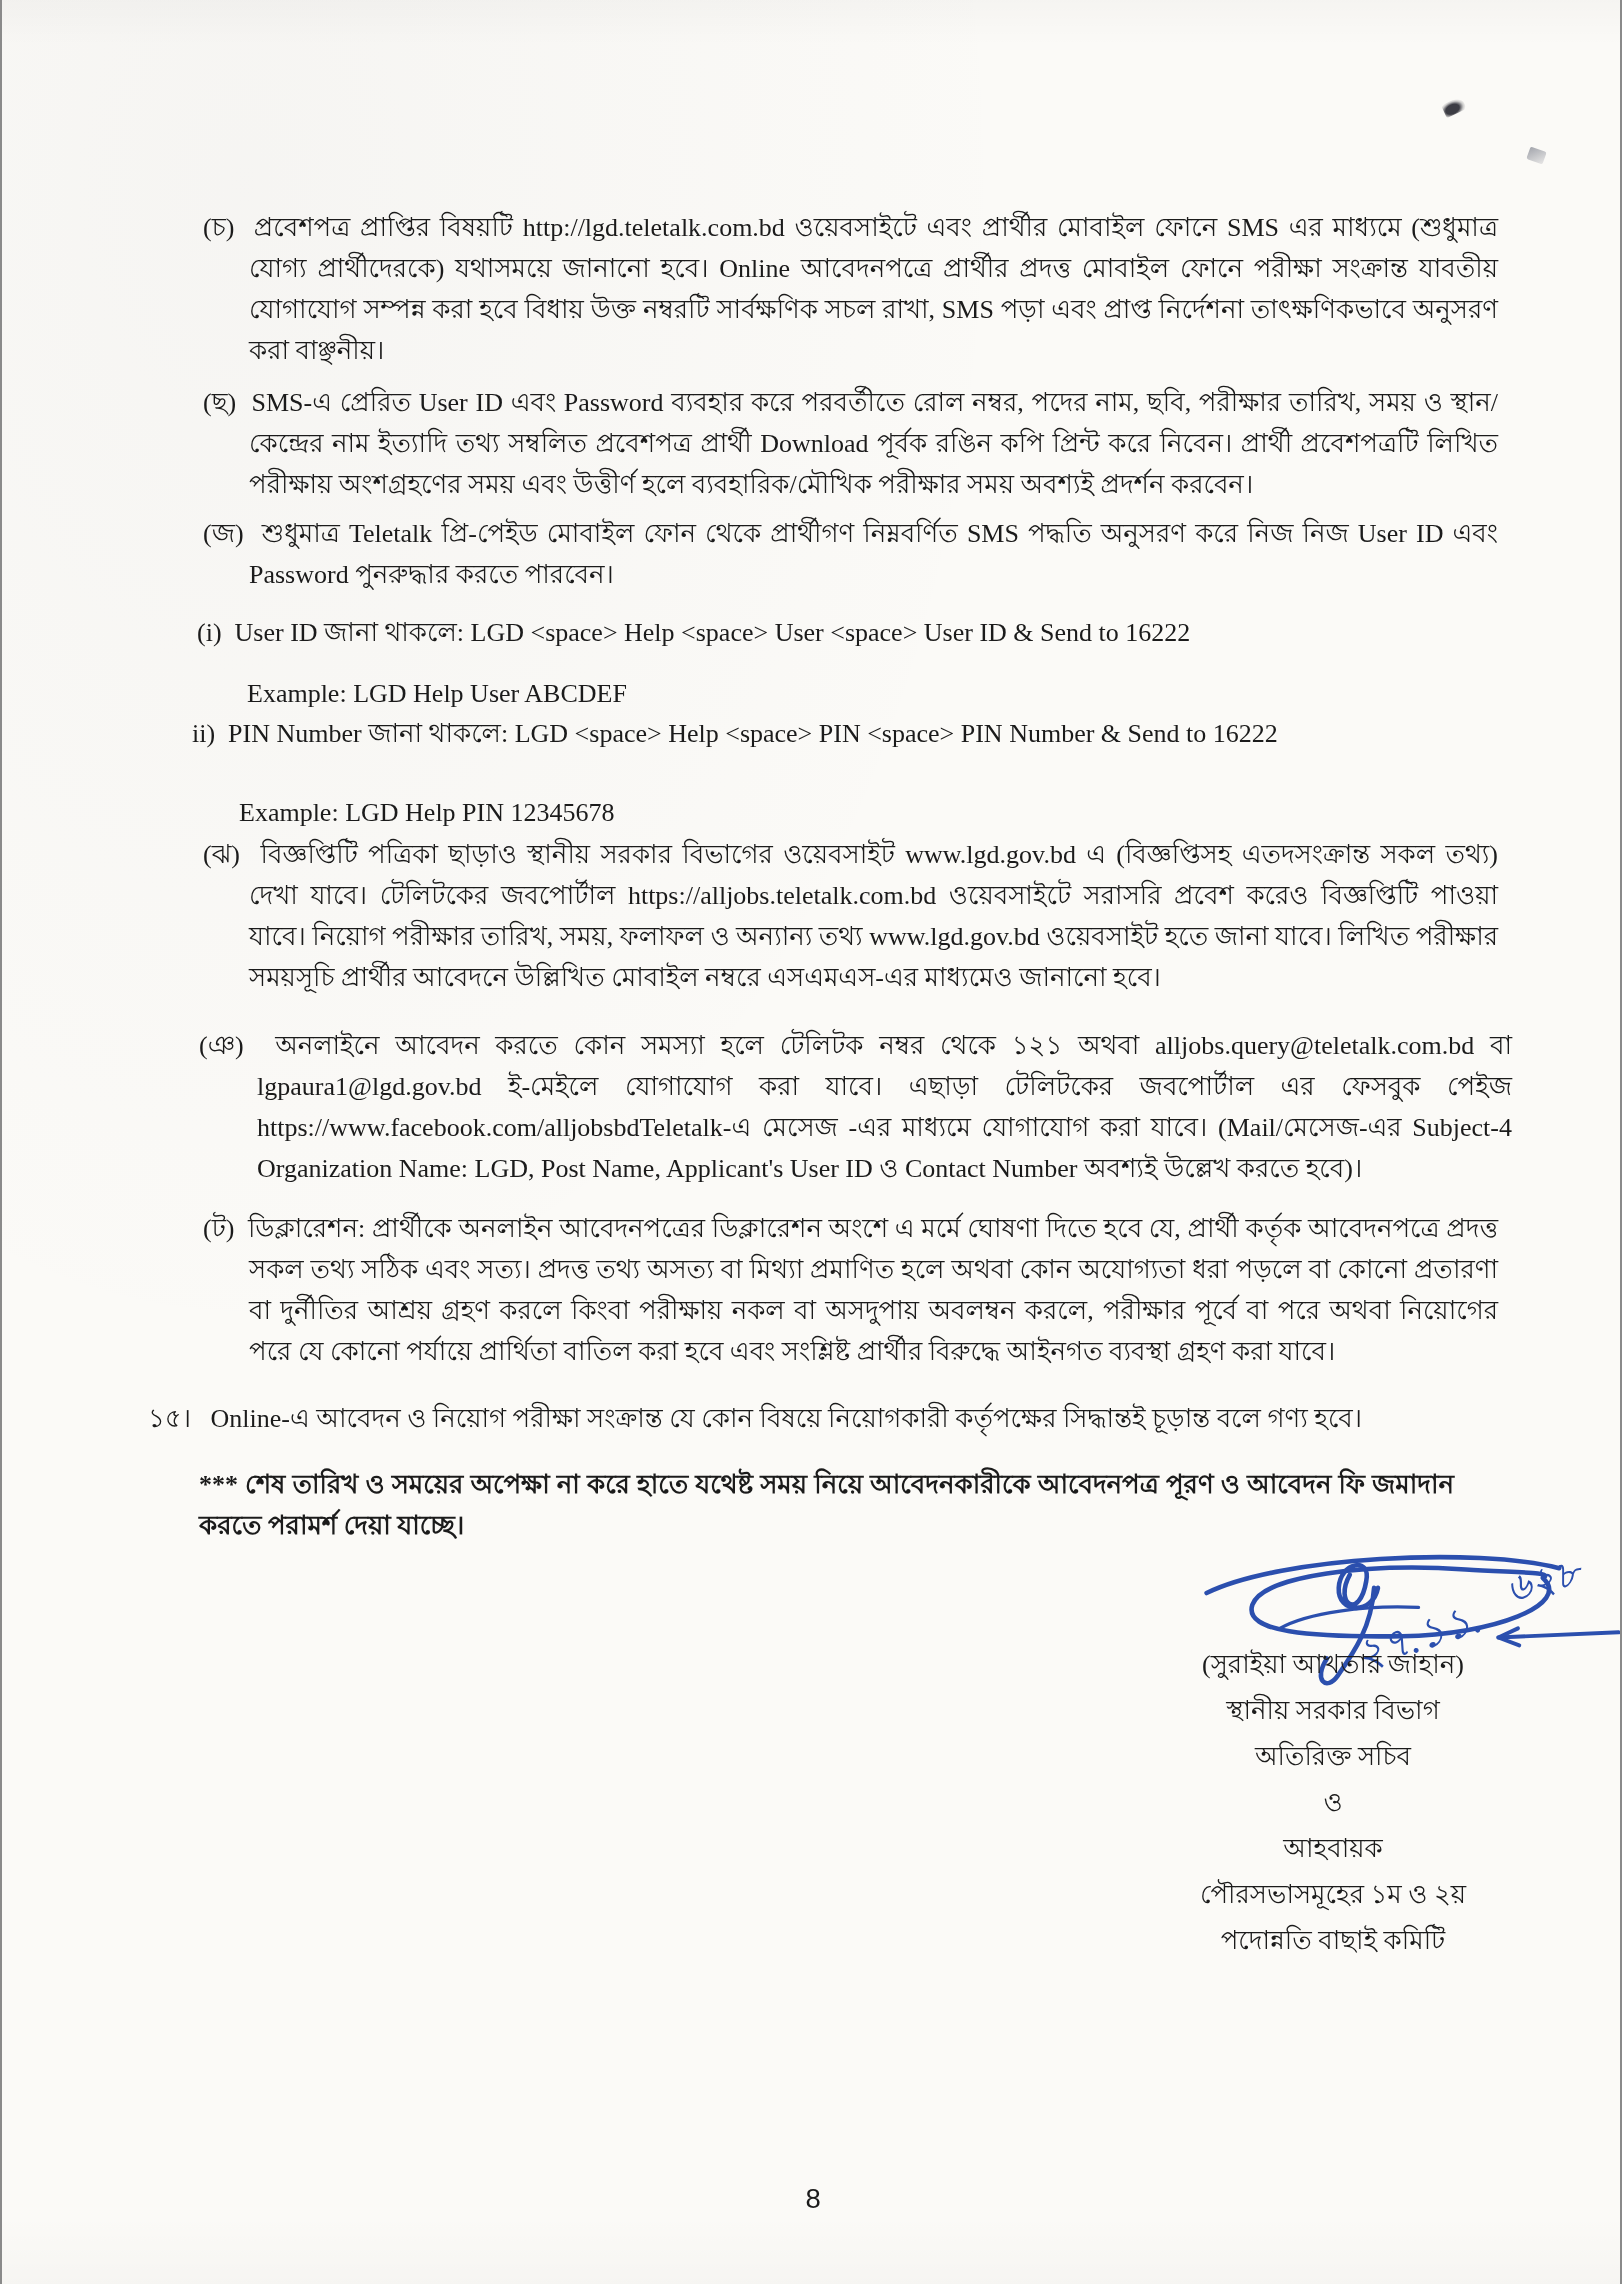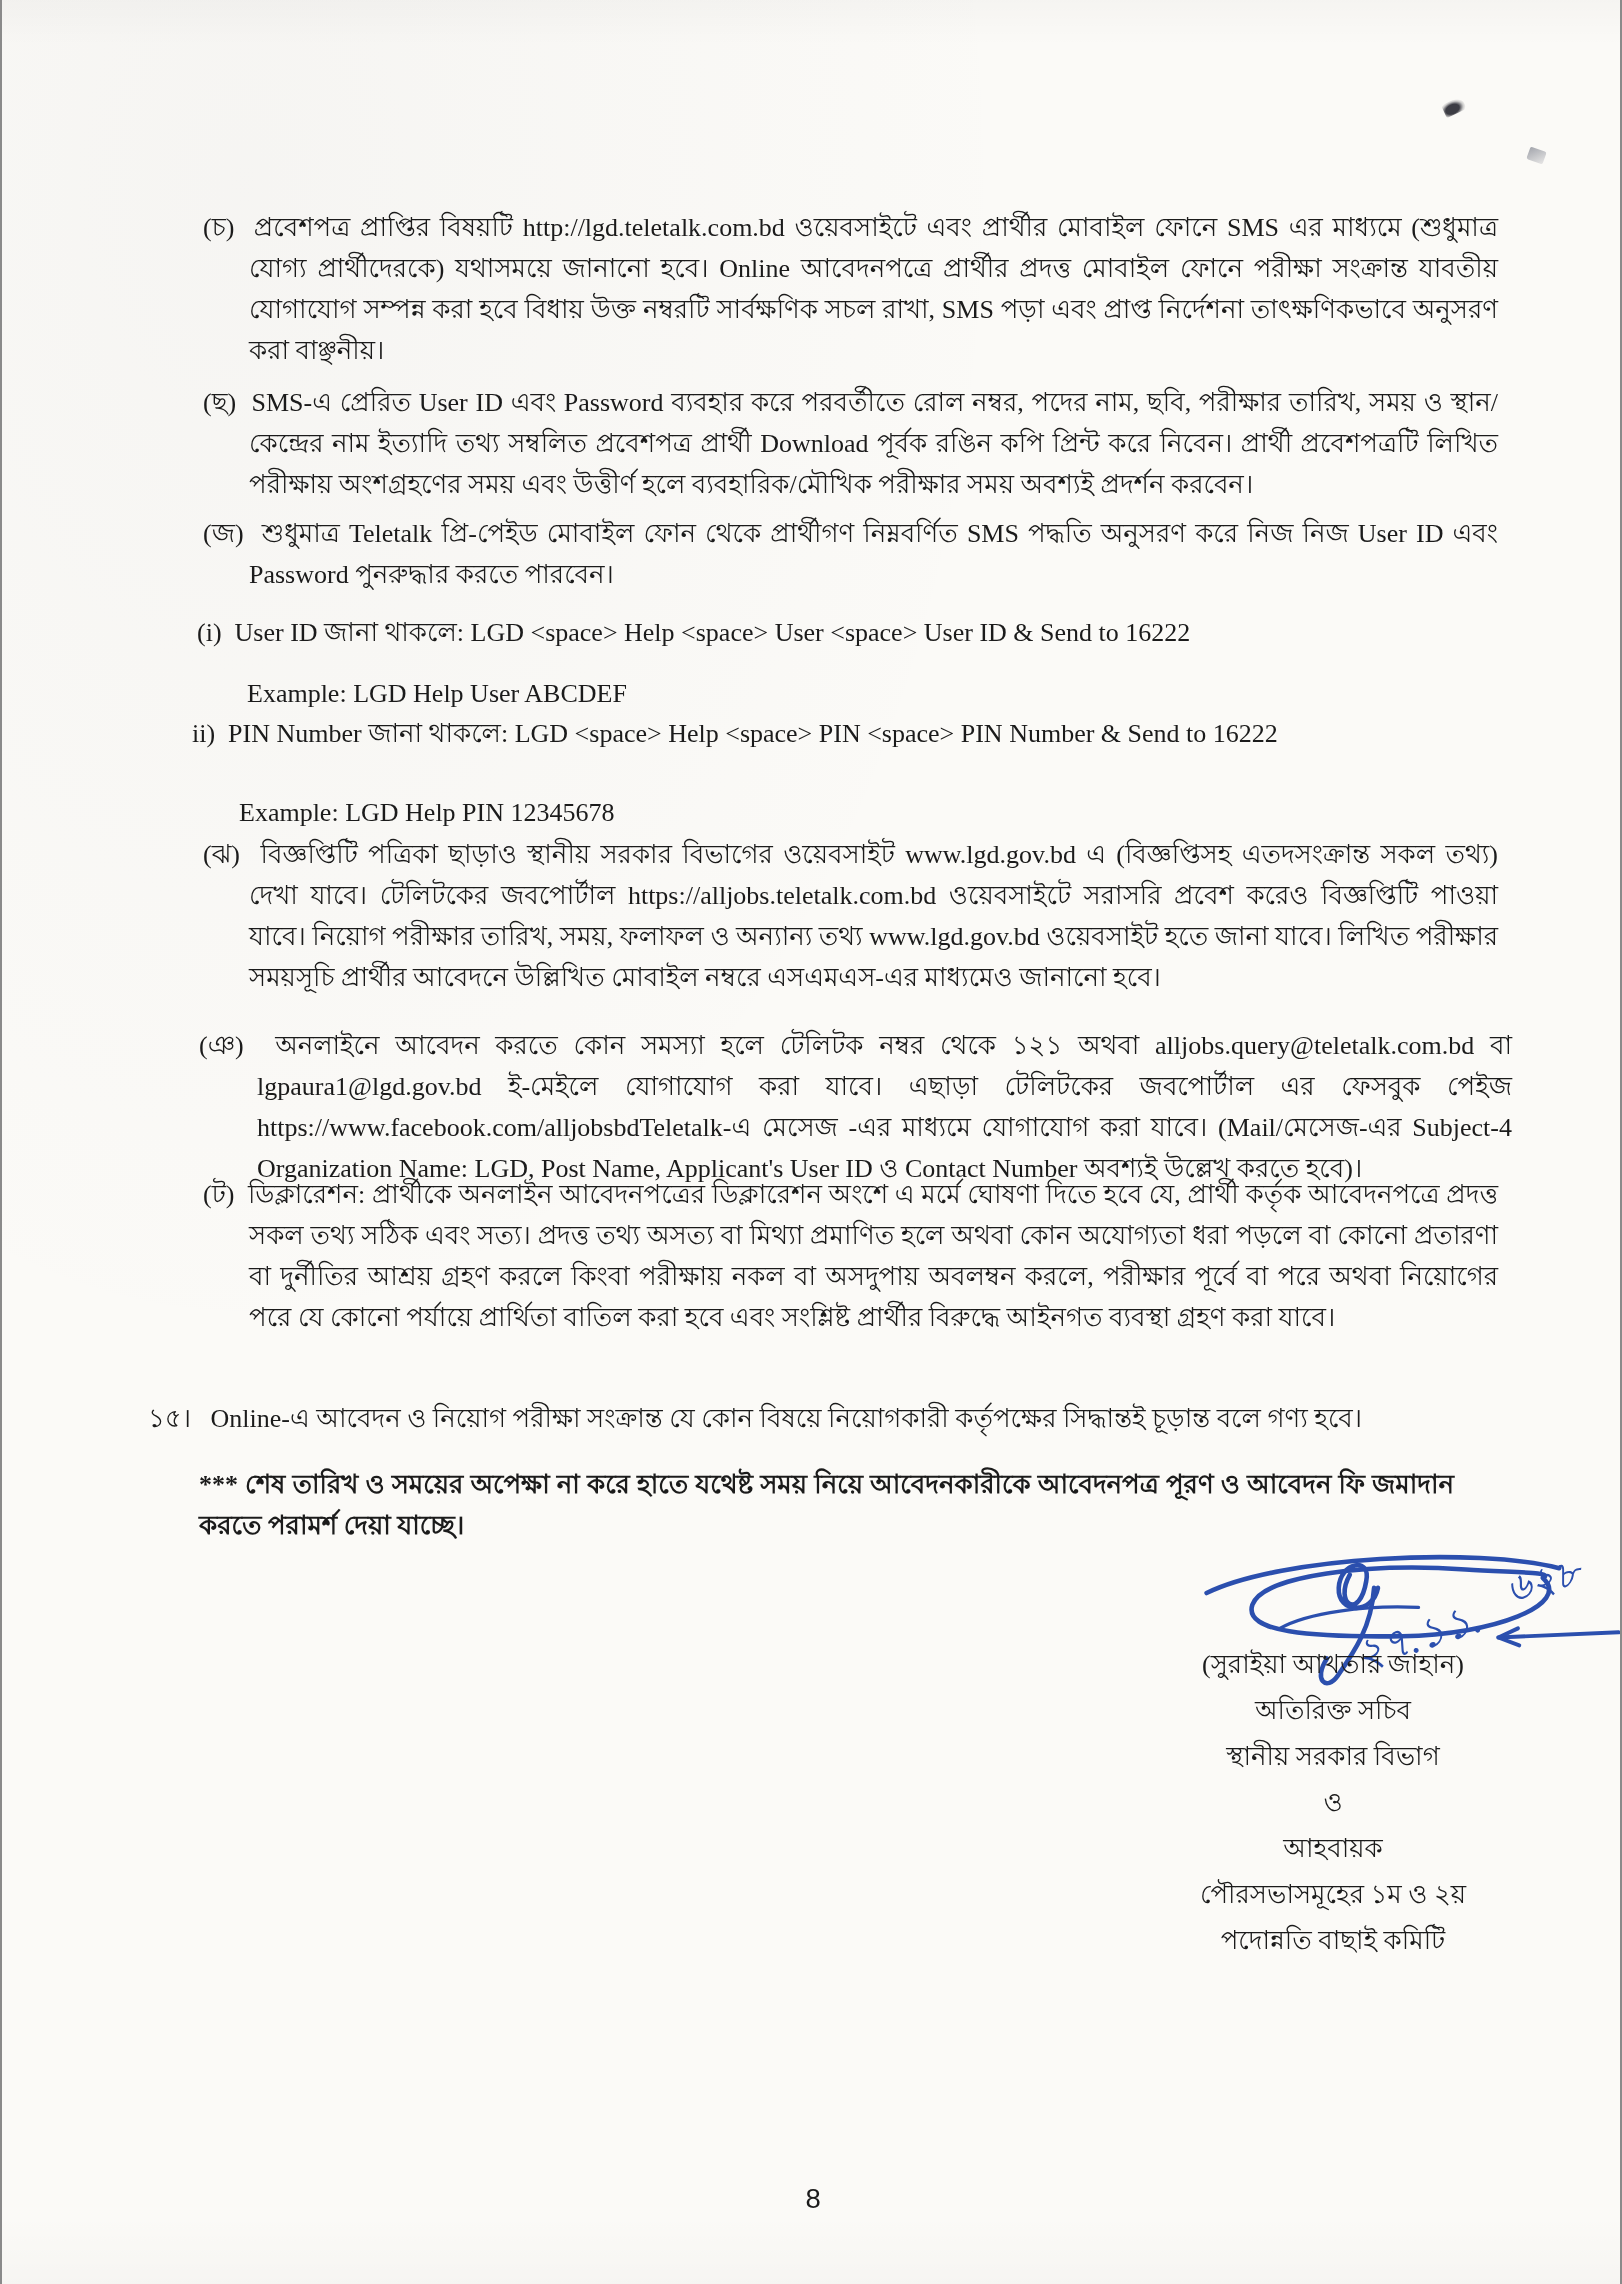--- a/index.html
+++ b/index.html
@@ -101,21 +101,21 @@
   <div class="plain" style="left:237px;top:792px;">Example: LGD Help PIN 12345678</div>
 
   <div class="para" style="left:201px;top:834px;">
     <span class="lbl">(ঝ)</span><span>বিজ্ঞপ্তিটি পত্রিকা ছাড়াও স্থানীয় সরকার বিভাগের ওয়েবসাইট www.lgd.gov.bd এ (বিজ্ঞপ্তিসহ এতদসংক্রান্ত সকল তথ্য) দেখা যাবে। টেলিটকের জবপোর্টাল https://alljobs.teletalk.com.bd ওয়েবসাইটে সরাসরি প্রবেশ করেও বিজ্ঞপ্তিটি পাওয়া যাবে। নিয়োগ পরীক্ষার তারিখ, সময়, ফলাফল ও অন্যান্য তথ্য www.lgd.gov.bd ওয়েবসাইট হতে জানা যাবে। লিখিত পরীক্ষার সময়সূচি প্রার্থীর আবেদনে উল্লিখিত মোবাইল নম্বরে এসএমএস-এর মাধ্যমেও জানানো হবে।</span>
   </div>
 
   <div class="para" style="left:197px;top:1025px;width:1255px;padding-left:58px;text-indent:-58px;">
     <span class="lbl">(ঞ)</span><span>অনলাইনে আবেদন করতে কোন সমস্যা হলে টেলিটক নম্বর থেকে ১২১ অথবা alljobs.query@teletalk.com.bd বা lgpaura1@lgd.gov.bd ই-মেইলে যোগাযোগ করা যাবে। এছাড়া টেলিটকের জবপোর্টাল এর ফেসবুক পেইজ https://www.facebook.com/alljobsbdTeletalk-এ মেসেজ -এর মাধ্যমে যোগাযোগ করা যাবে। (Mail/মেসেজ-এর Subject-4 Organization Name: LGD, Post Name, Applicant's User ID ও Contact Number অবশ্যই উল্লেখ করতে হবে)।</span>
   </div>
 
-  <div class="para" style="left:201px;top:1174px;">
+  <div class="para" style="left:201px;top:1208px;">
     <span class="lbl">(ট)</span><span>ডিক্লারেশন: প্রার্থীকে অনলাইন আবেদনপত্রের ডিক্লারেশন অংশে এ মর্মে ঘোষণা দিতে হবে যে, প্রার্থী কর্তৃক আবেদনপত্রে প্রদত্ত সকল তথ্য সঠিক এবং সত্য। প্রদত্ত তথ্য অসত্য বা মিথ্যা প্রমাণিত হলে অথবা কোন অযোগ্যতা ধরা পড়লে বা কোনো প্রতারণা বা দুর্নীতির আশ্রয় গ্রহণ করলে কিংবা পরীক্ষায় নকল বা অসদুপায় অবলম্বন করলে, পরীক্ষার পূর্বে বা পরে অথবা নিয়োগের পরে যে কোনো পর্যায়ে প্রার্থিতা বাতিল করা হবে এবং সংশ্লিষ্ট প্রার্থীর বিরুদ্ধে আইনগত ব্যবস্থা গ্রহণ করা যাবে।</span>
   </div>
 
   <div class="item15" style="left:146px;top:1398px;">
     <span class="num">১৫।</span><span>Online-এ আবেদন ও নিয়োগ পরীক্ষা সংক্রান্ত যে কোন বিষয়ে নিয়োগকারী কর্তৃপক্ষের সিদ্ধান্তই চূড়ান্ত বলে গণ্য হবে।</span>
   </div>
 
   <div class="note" style="left:197px;top:1464px;">
     <span class="marker">***</span><span>শেষ তারিখ ও সময়ের অপেক্ষা না করে হাতে যথেষ্ট সময় নিয়ে আবেদনকারীকে আবেদনপত্র পূরণ ও আবেদন ফি জমাদান করতে পরামর্শ দেয়া যাচ্ছে।</span>
   </div>
@@ -131,22 +131,22 @@
     <text x="242" y="196" transform="rotate(-18 242 196)" font-family="Liberation Serif, DejaVu Serif, serif" font-size="64" font-style="italic" fill="#2b4fae">২৭.১১.</text>
     <text x="470" y="92" transform="rotate(-14 470 92)" font-family="Liberation Serif, DejaVu Serif, serif" font-size="58" font-style="italic" fill="#2b4fae">৬২৮</text>
     <g fill="none" stroke="#2b4fae" stroke-width="6" stroke-linecap="round">
       <path d="M636,138 L452,146"></path>
       <path d="M452,146 L482,132 M452,146 L484,158"></path>
     </g>
   </svg>
 
   <div class="sigblock">
     <div>(সুরাইয়া আখতার জাহান)</div>
+    <div>স্থানীয় সরকার বিভাগ</div>
     <div>অতিরিক্ত সচিব</div>
-    <div>স্থানীয় সরকার বিভাগ</div>
     <div>ও</div>
     <div>আহবায়ক</div>
     <div>পৌরসভাসমূহের ১ম ও ২য়</div>
     <div>পদোন্নতি বাছাই কমিটি</div>
   </div>
 
   <div class="pagenum">8</div>
 
 </div>
 

